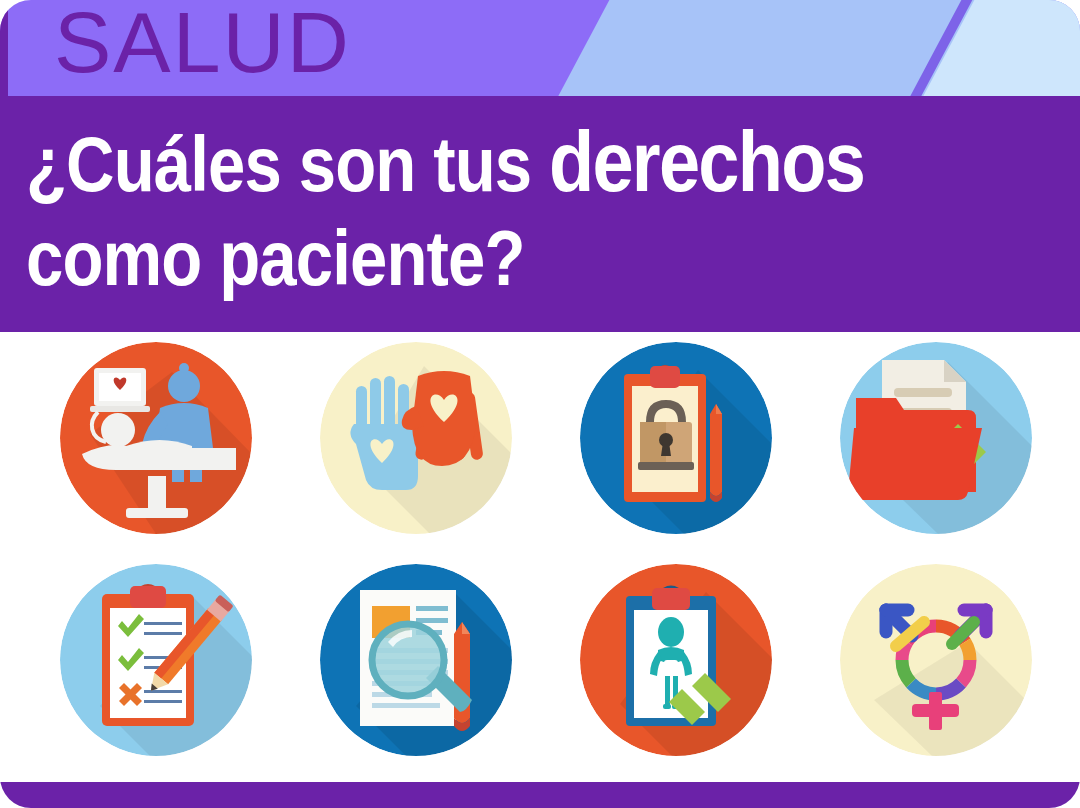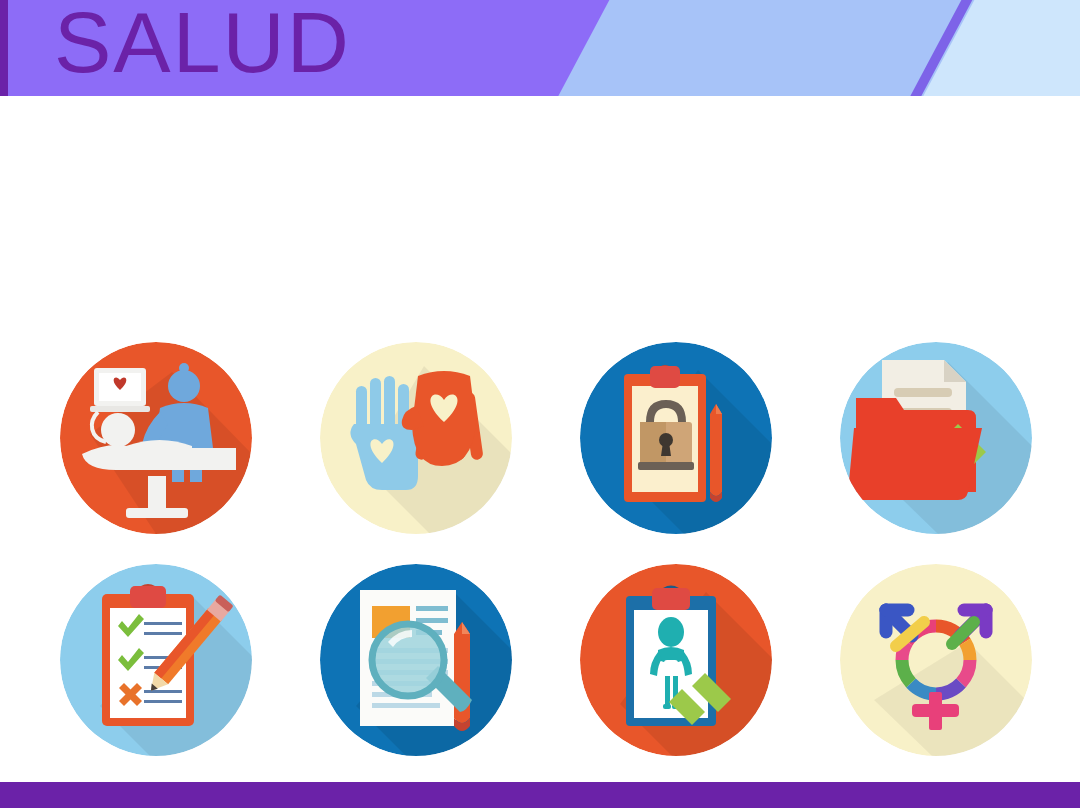--- a/index.html
+++ b/index.html
@@ -12,20 +12,21 @@
     height: 808px;
     font-family: "Liberation Sans", sans-serif;
     overflow: hidden;
   }
   .poster {
     position: relative;
     width: 1080px;
     height: 808px;
     background: #ffffff;
     overflow: hidden;
+    border-radius: 31px;
   }
 
   
   .kicker-band {
     position: absolute;
     left: 0;
     top: 0;
     width: 1080px;
     height: 96px;
     background: #8d6cf7;
@@ -162,20 +163,25 @@
 <div class="poster">
 
   <div class="kicker-band">
     <div class="diag-light"></div>
     <div class="diag-rule"></div>
     <div class="diag-lighter"></div>
   </div>
   <div class="kicker-left-rule"></div>
   <div class="kicker-text">SALUD</div>
 
+  <div class="headline-band">
+    <div class="headline">
+      <span class="lead">¿Cuáles son tus </span><span class="emph">derechos</span><br><span class="lead">como paciente?</span>
+    </div>
+  </div>
 
   <div class="icon-grid">
 
     <div class="icon-cell r1 c1">
       <div class="icon-disc">
         <svg width="192" height="192" viewBox="0 0 192 192">
           <circle cx="96" cy="96" r="96" fill="#E8562A"></circle>
           <path d="M30 92 L112 30 L192 112 L192 192 L96 192 Z" fill="#000000" opacity="0.07"></path>
 
           <rect x="34" y="26" width="52" height="38" rx="3" fill="#F2F2F0"></rect>

